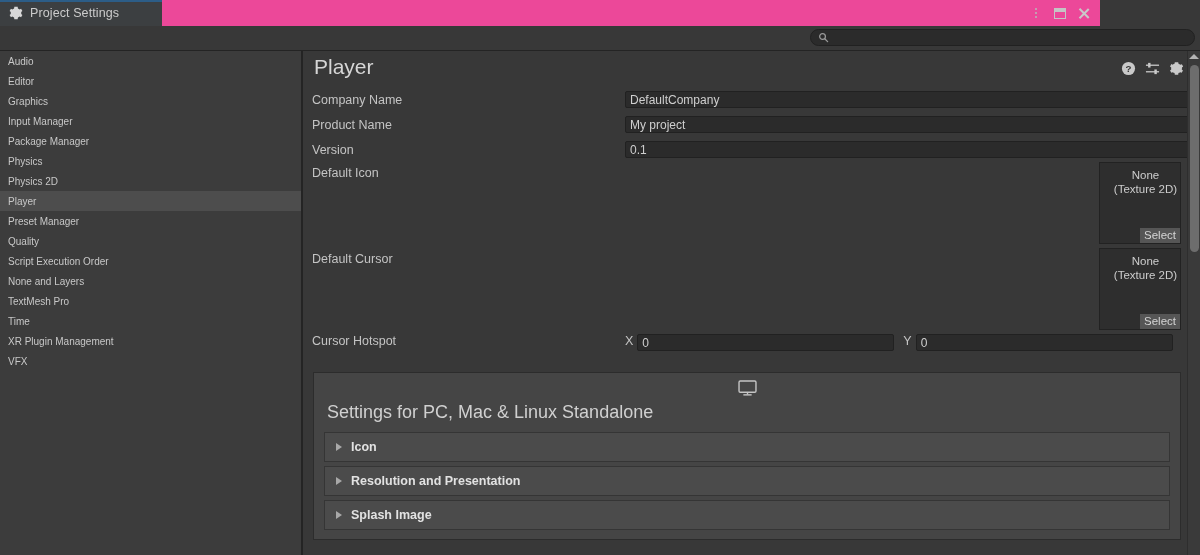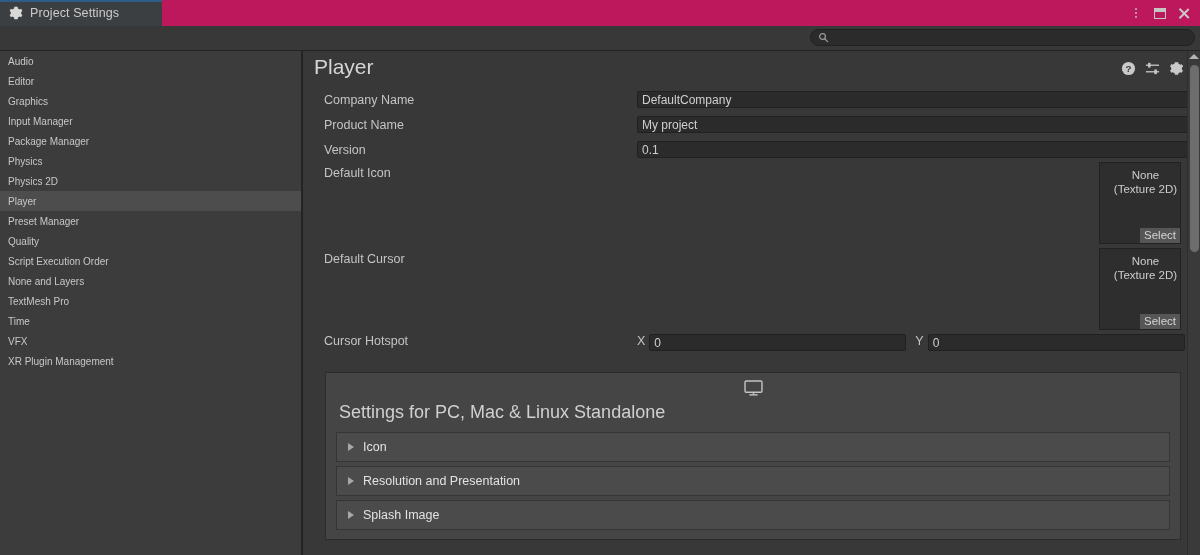--- a/index.html
+++ b/index.html
@@ -8,22 +8,22 @@
     background: #383838;
     font-family: "Liberation Sans", sans-serif;
     overflow: hidden;
     color: #d2d2d2;
     -webkit-font-smoothing: antialiased;
   }
   #app { position: relative; width: 1200px; height: 555px; background: #383838; }
 
   
   .titlebar {
-    position: absolute; left: 0; top: 0; width: 1200px; height: 26px;
-    background: #be185d;
+    position: absolute; left: 0; top: 0; width: 1100px; height: 26px;
+    background: #ec4899;
     display: flex; align-items: stretch;
   }
   .tab {
     position: relative;
     width: 162px; height: 26px;
     background: #3c3f41;
     display: flex; align-items: center;
     padding-left: 9px; gap: 7px;
     cursor: pointer;
   }
@@ -106,21 +106,21 @@
     position: absolute; left: 11px; top: 4px;
     font-size: 21px; color: #d6d6d6; font-weight: normal;
   }
   .panel-icons {
     position: absolute; right: 16px; top: 10px;
     display: flex; align-items: center; gap: 9px;
   }
   .picon { width: 15px; height: 15px; display: block; cursor: pointer; }
 
   
-  .form { position: relative; padding-left: 21px; padding-right: 0px; }
+  .form { position: relative; padding-left: 9px; padding-right: 0px; }
   .row {
     display: flex; align-items: center; height: 25px;
   }
   .lbl {
     width: 313px; flex: 0 0 313px;
     font-size: 12.5px; color: #c4c4c4;
   }
   .field {
     height: 17px; background: #2b2b2b; border: 1px solid #212121; border-radius: 2px;
     display: flex; align-items: center; padding-left: 4px;
@@ -183,21 +183,21 @@
     display: flex; align-items: center; padding-left: 11px; gap: 9px;
     cursor: pointer;
   }
   .arrow {
     width: 0; height: 0;
     border-left: 6px solid #a8a8a8;
     border-top: 4.5px solid transparent;
     border-bottom: 4.5px solid transparent;
     flex: 0 0 auto;
   }
-  .foldout-label { font-size: 12.5px; color: #e2e2e2; font-weight: normal; }
+  .foldout-label { font-size: 12.5px; color: #e2e2e2; font-weight: bold; }
 
   
   .vscroll {
     position: absolute; right: 0; top: 51px; width: 13px; height: 504px;
     background: #3a3a3a; border-left: 1px solid #2e2e2e;
     cursor: pointer;
   }
   .vs-up {
     position: absolute; left: 50%; transform: translateX(-50%); top: 3px;
     width: 0; height: 0;
@@ -290,24 +290,24 @@
     <div class="side-item">
         <span>None and Layers</span>
       </div>
     <div class="side-item">
         <span>TextMesh Pro</span>
       </div>
     <div class="side-item">
         <span>Time</span>
       </div>
     <div class="side-item">
+        <span>XR Plugin Management</span>
+      </div>
+    <div class="side-item">
         <span>VFX</span>
-      </div>
-    <div class="side-item">
-        <span>XR Plugin Management</span>
       </div>
   </div>
   <div class="vsep"></div>
 
   <div class="main">
 
     <div class="panel-header">
       <div class="panel-title">Player</div>
       <div class="panel-icons">
         <svg class="picon" viewBox="0 0 16 16">

